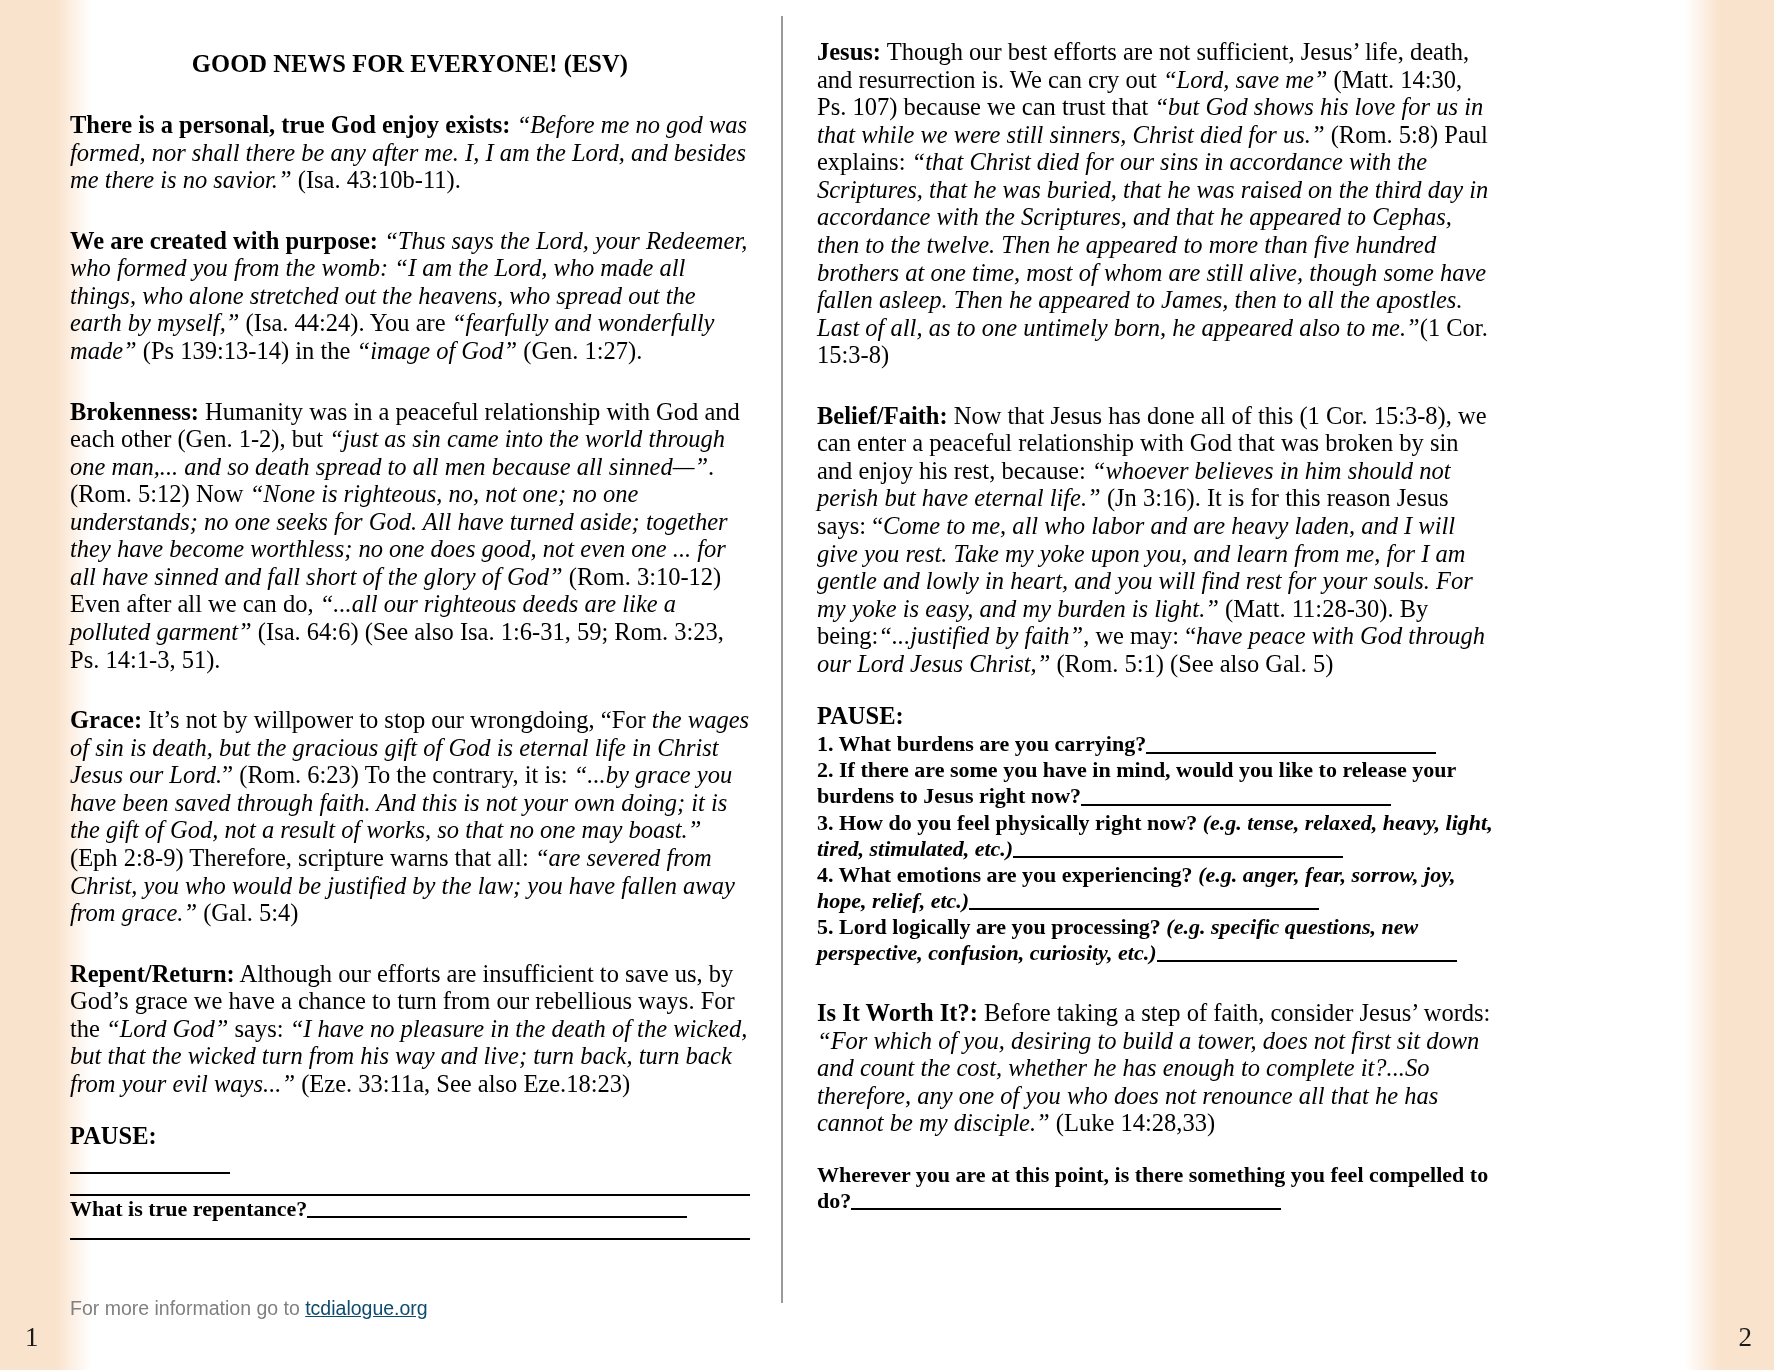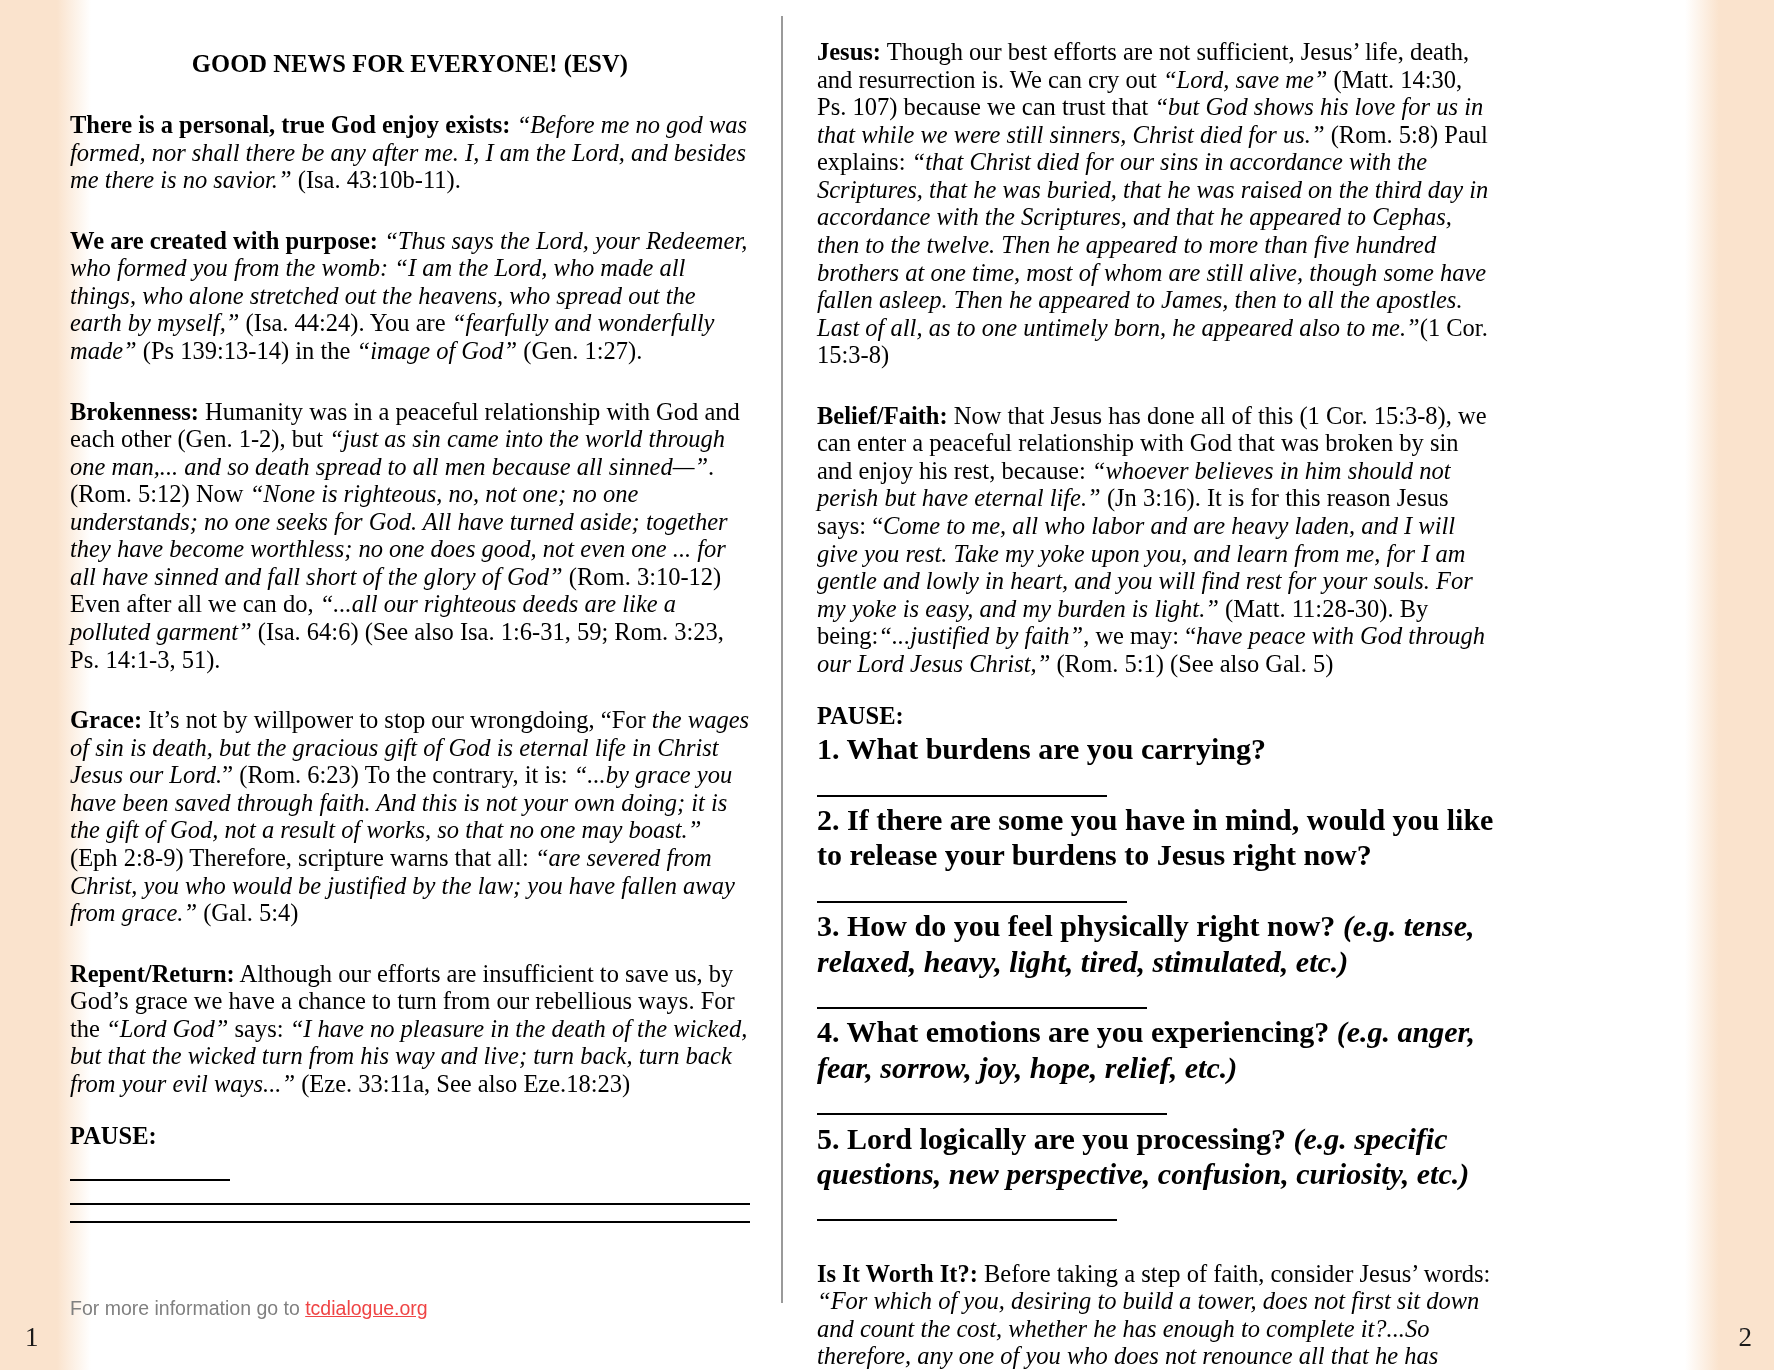--- a/index.html
+++ b/index.html
@@ -104,21 +104,21 @@
     font-style: italic;
   }
   .pause-head {
     font-weight: bold;
     font-size: 24.5px;
     line-height: 1.18;
     margin: 0;
   }
   .q-line {
     font-weight: bold;
-    font-size: 30px;
+    font-size: 22px;
     line-height: 1.18;
     margin: 0;
   }
   
   .note {
     font-style: italic;
     font-weight: bold;
   }
   
   .blank {
@@ -138,21 +138,21 @@
   
   #footer {
     position: absolute;
     left: 70px;
     top: 1297px;
     font-family: "Liberation Sans", "DejaVu Sans", sans-serif;
     font-size: 19.5px;
     color: #808080;
   }
   #footer a {
-    color: #ef4444;
+    color: #0c4a6e;
     text-decoration: underline;
   }
 
   
   .page-num {
     position: absolute;
     font-family: "Liberation Serif", "DejaVu Serif", serif;
     font-size: 27px;
     color: #1a1a1a;
     top: 1322px;
@@ -198,20 +198,21 @@
 
     <p class="para"><b>Repent/Return:</b><span> Although our efforts are insufficient to save us, by God’s grace we have a chance to turn from our rebellious ways. For the </span><i>“Lord God”</i><span> says: </span><i>“I have no pleasure in the death of the wicked, but that the wicked turn from his way and live; turn back, turn back from your evil ways...”</i><span> (Eze. 33:11a, See also Eze.18:23)</span></p>
 
     <div class="gap"></div>
 
     <p class="pause-head">PAUSE:</p>
 
     <p class="q-line"><span class="blank" style="width:160px"></span></p>
     <span class="rule-full"></span>
 
+    <p class="q-line"><span>What is true repentance?</span><span class="blank" style="width:380px"></span></p>
     <span class="rule-full"></span>
 
   </div>
 
   <div class="column" id="col-right">
 
     <p class="para"><b>Jesus:</b><span> Though our best efforts are not sufficient, Jesus’ life, death, and resurrection is. We can cry out </span><i>“Lord, save me”</i><span> (Matt. 14:30, Ps. 107) because we can trust that </span><i>“but God shows his love for us in that while we were still sinners, Christ died for us.”</i><span> (Rom. 5:8) Paul explains: </span><i>“that Christ died for our sins in accordance with the Scriptures, that he was buried, that he was raised on the third day in accordance with the Scriptures, and that he appeared to Cephas, then to the twelve. Then he appeared to more than five hundred brothers at one time, most of whom are still alive, though some have fallen asleep. Then he appeared to James, then to all the apostles. Last of all, as to one untimely born, he appeared also to me.”</i><span>(1 Cor. 15:3-8)</span></p>
 
     <div class="gap"></div>
 

